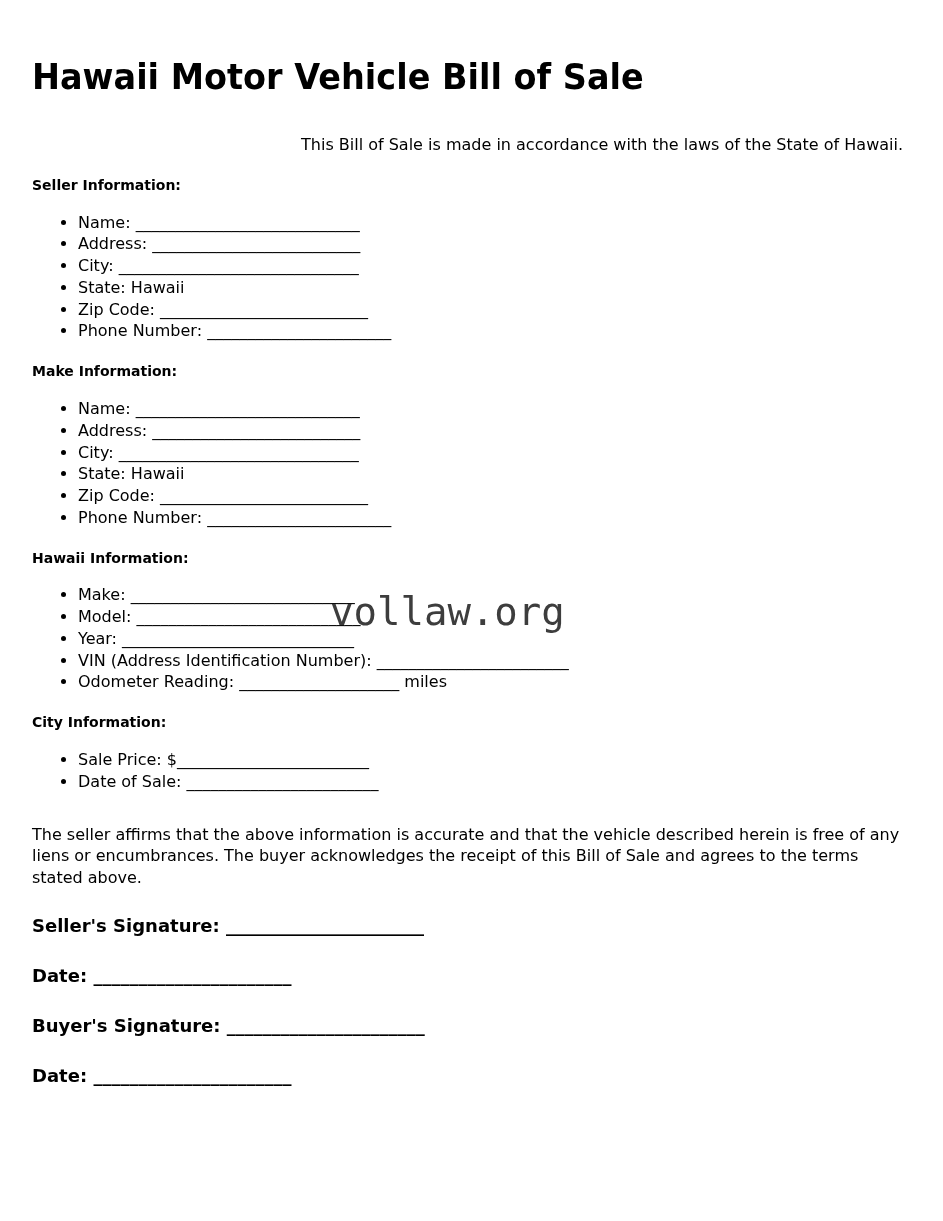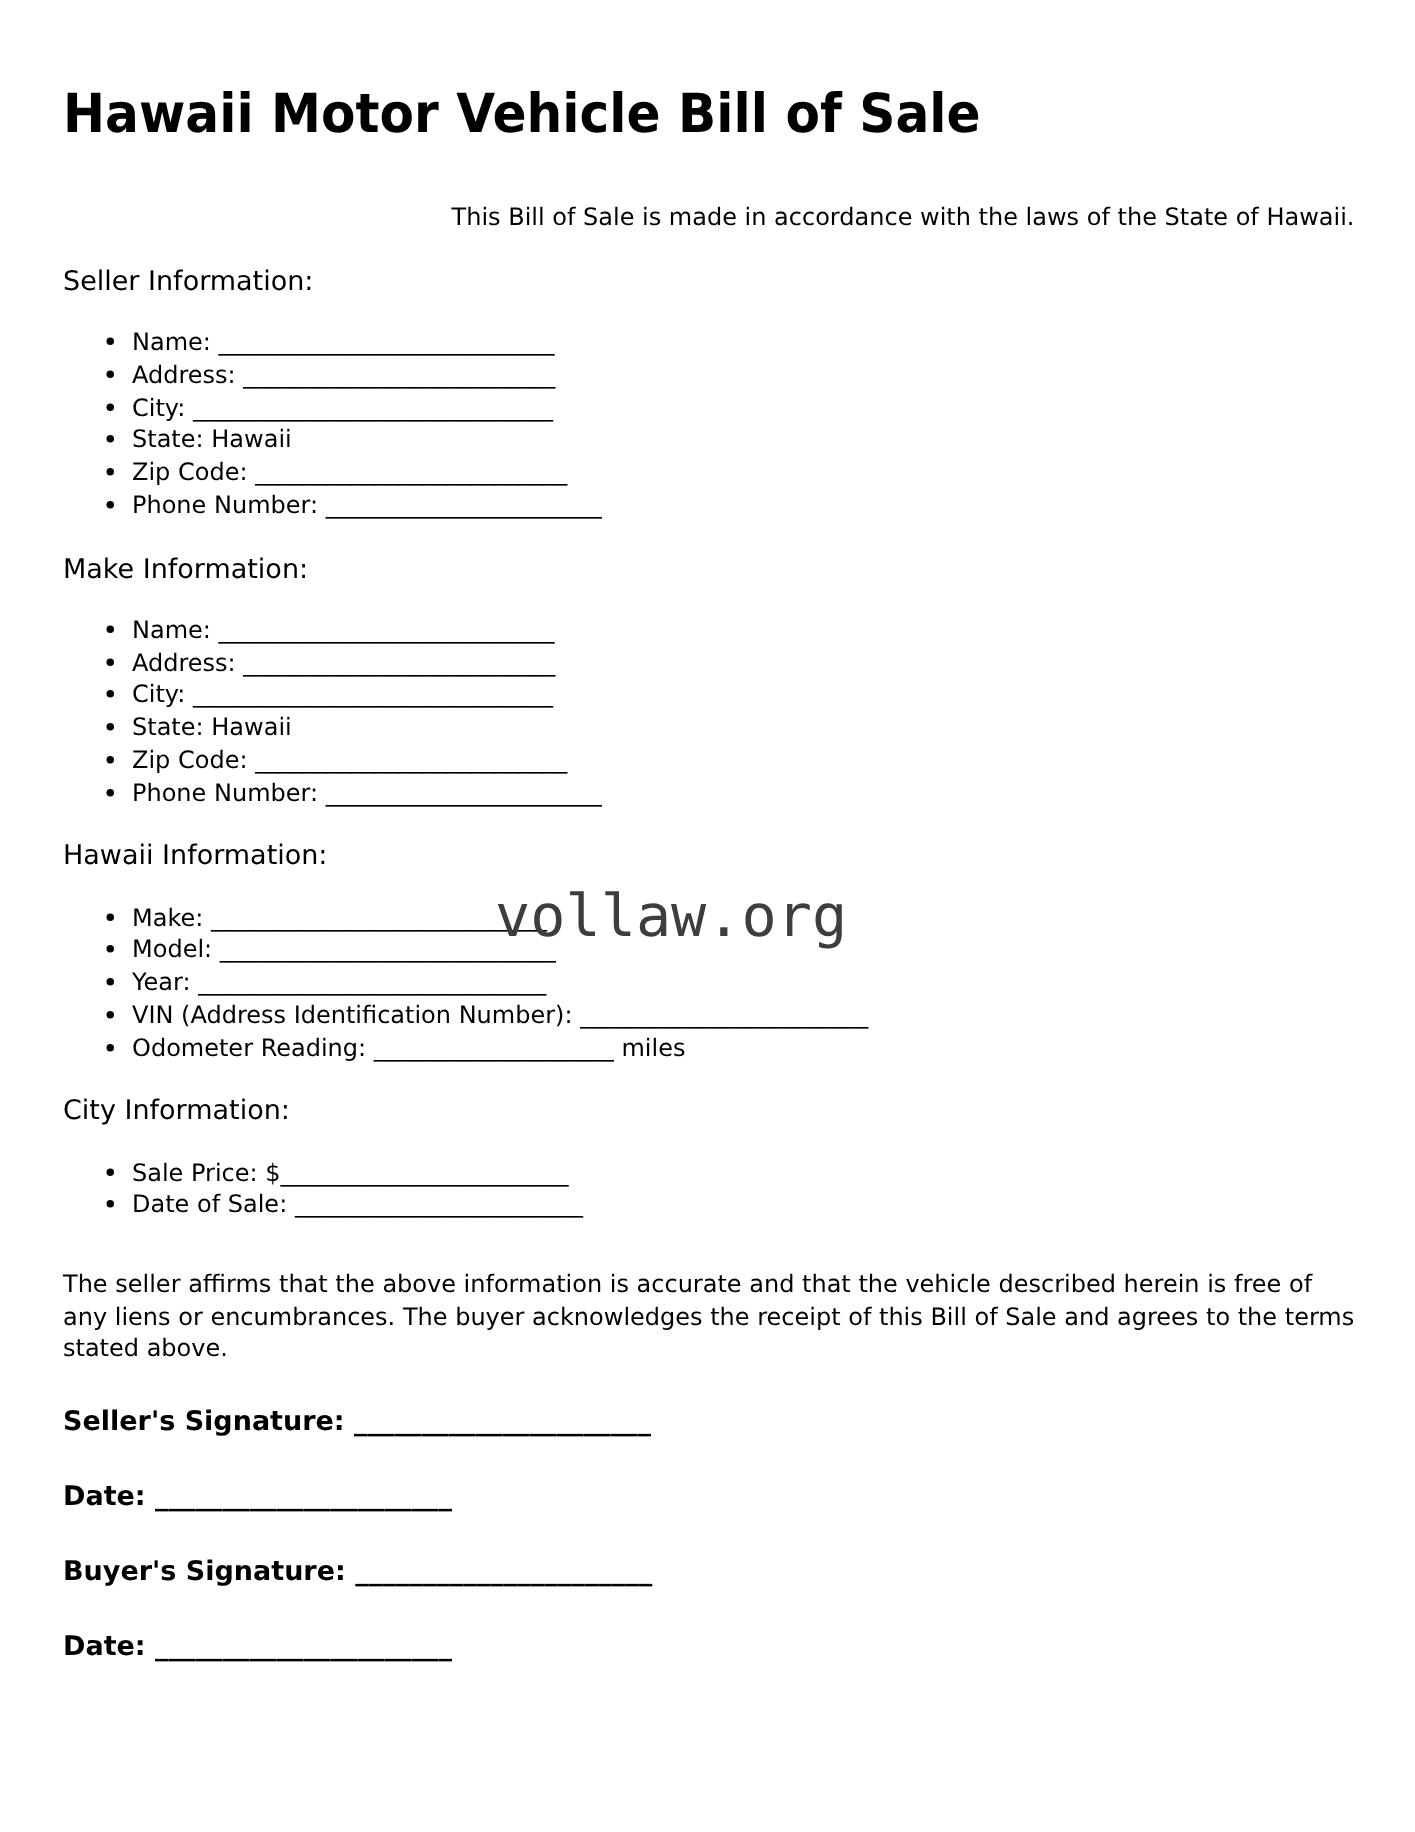--- a/index.html
+++ b/index.html
@@ -6,36 +6,36 @@
   body {
     width: 943px;
     height: 1221px;
     background: #ffffff;
     position: relative;
     overflow: hidden;
     font-family: "DejaVu Sans", sans-serif;
     font-size: 16px;
     color: #000000;
   }
-  .page { padding: 55px 40px 0 42px; position: relative; }
+  .page { padding: 55px 40px 0 32px; position: relative; }
 
   h1.doc-title {
     font-size: 36px;
     font-weight: bold;
     line-height: 1.2;
     margin: 0 0 36px 0;
     white-space: nowrap;
     transform: scaleX(0.93);
     transform-origin: left center;
   }
   p.intro { margin: 0 0 20px 0; line-height: 1.35; text-align: right; }
 
   h3.section-heading {
-    font-size: 18px;
-    font-weight: normal;
+    font-size: 14px;
+    font-weight: bold;
     line-height: 1.35;
     margin: 20px 0 0 0;
   }
   ul.field-list {
     margin: 17px 0;
     padding-left: 46px;
     line-height: 1.36;
     list-style: disc;
   }
   .blank { margin-left: 0.32em; white-space: nowrap; }

